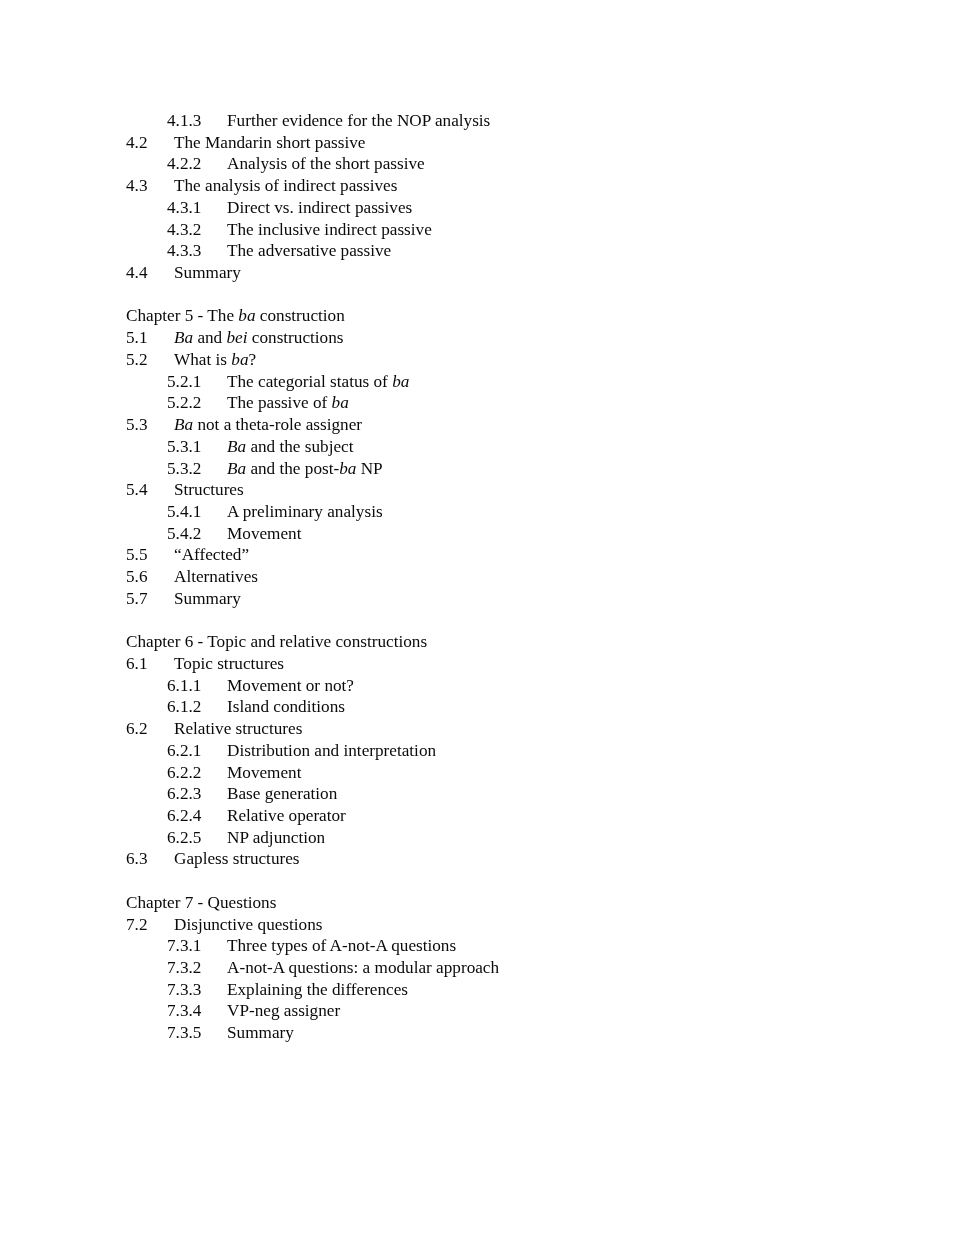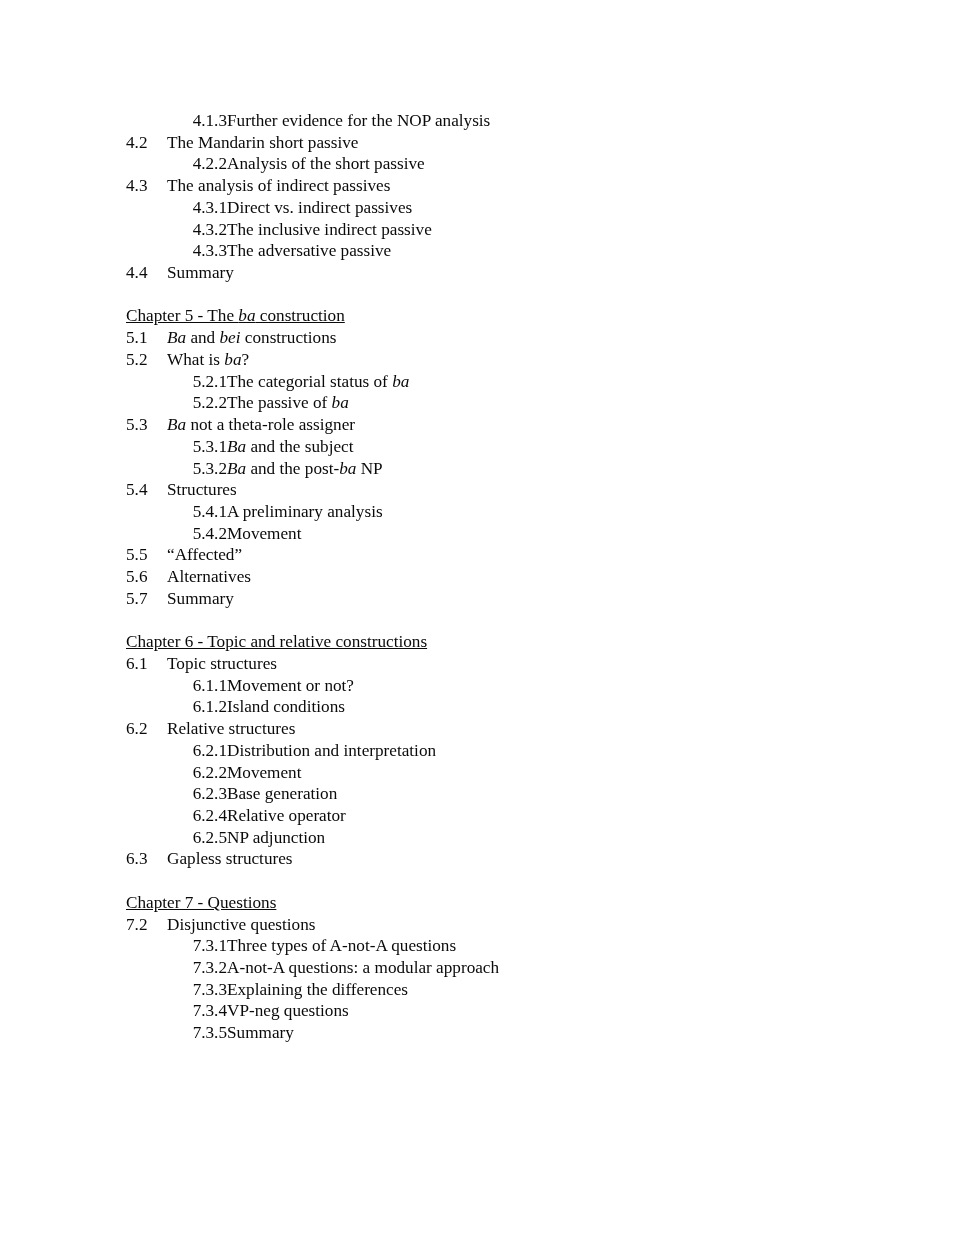--- a/index.html
+++ b/index.html
@@ -36,36 +36,35 @@
     white-space: nowrap;
     height: 21.72px;
     display: block;
   }
   .toc-line.spacer {
     height: 21.72px;
   }
   .lvl-chapter .title {
     display: inline-block;
     padding-left: 0;
-    text-decoration: underline;
   }
   
   .lvl-2 .num {
     display: inline-block;
     width: 41px;
   }
   .lvl-2 .title {
     display: inline-block;
+    margin-left: 7px;
   }
   
   .lvl-3 .num {
     display: inline-block;
     width: 60px;
     margin-left: 41px;
-    text-align: right;
   }
   .lvl-3 .title {
     display: inline-block;
   }
   .it { font-style: italic; }
 </style>
 </head>
 <body>
 
 <div id="page">
@@ -104,16 +103,16 @@
       <div class="toc-line lvl-3"><span class="num">6.2.3</span><span class="title">Base generation</span></div>
       <div class="toc-line lvl-3"><span class="num">6.2.4</span><span class="title">Relative operator</span></div>
       <div class="toc-line lvl-3"><span class="num">6.2.5</span><span class="title">NP adjunction</span></div>
       <div class="toc-line lvl-2"><span class="num">6.3</span><span class="title">Gapless structures</span></div>
       <div class="toc-line spacer">&nbsp;</div>
       <div class="toc-line lvl-chapter"><span class="title">Chapter 7 - Questions</span></div>
       <div class="toc-line lvl-2"><span class="num">7.2</span><span class="title">Disjunctive questions</span></div>
       <div class="toc-line lvl-3"><span class="num">7.3.1</span><span class="title">Three types of A-not-A questions</span></div>
       <div class="toc-line lvl-3"><span class="num">7.3.2</span><span class="title">A-not-A questions: a modular approach</span></div>
       <div class="toc-line lvl-3"><span class="num">7.3.3</span><span class="title">Explaining the differences</span></div>
-      <div class="toc-line lvl-3"><span class="num">7.3.4</span><span class="title">VP-neg questions</span></div>
+      <div class="toc-line lvl-3"><span class="num">7.3.4</span><span class="title">VP-neg assigner</span></div>
       <div class="toc-line lvl-3"><span class="num">7.3.5</span><span class="title">Summary</span></div>
     </div>
 </div>
 
 </body></html>

